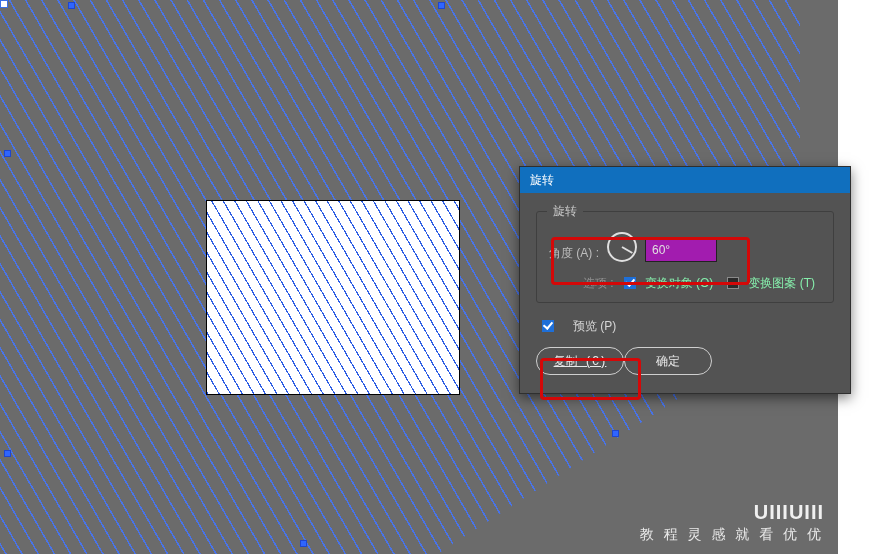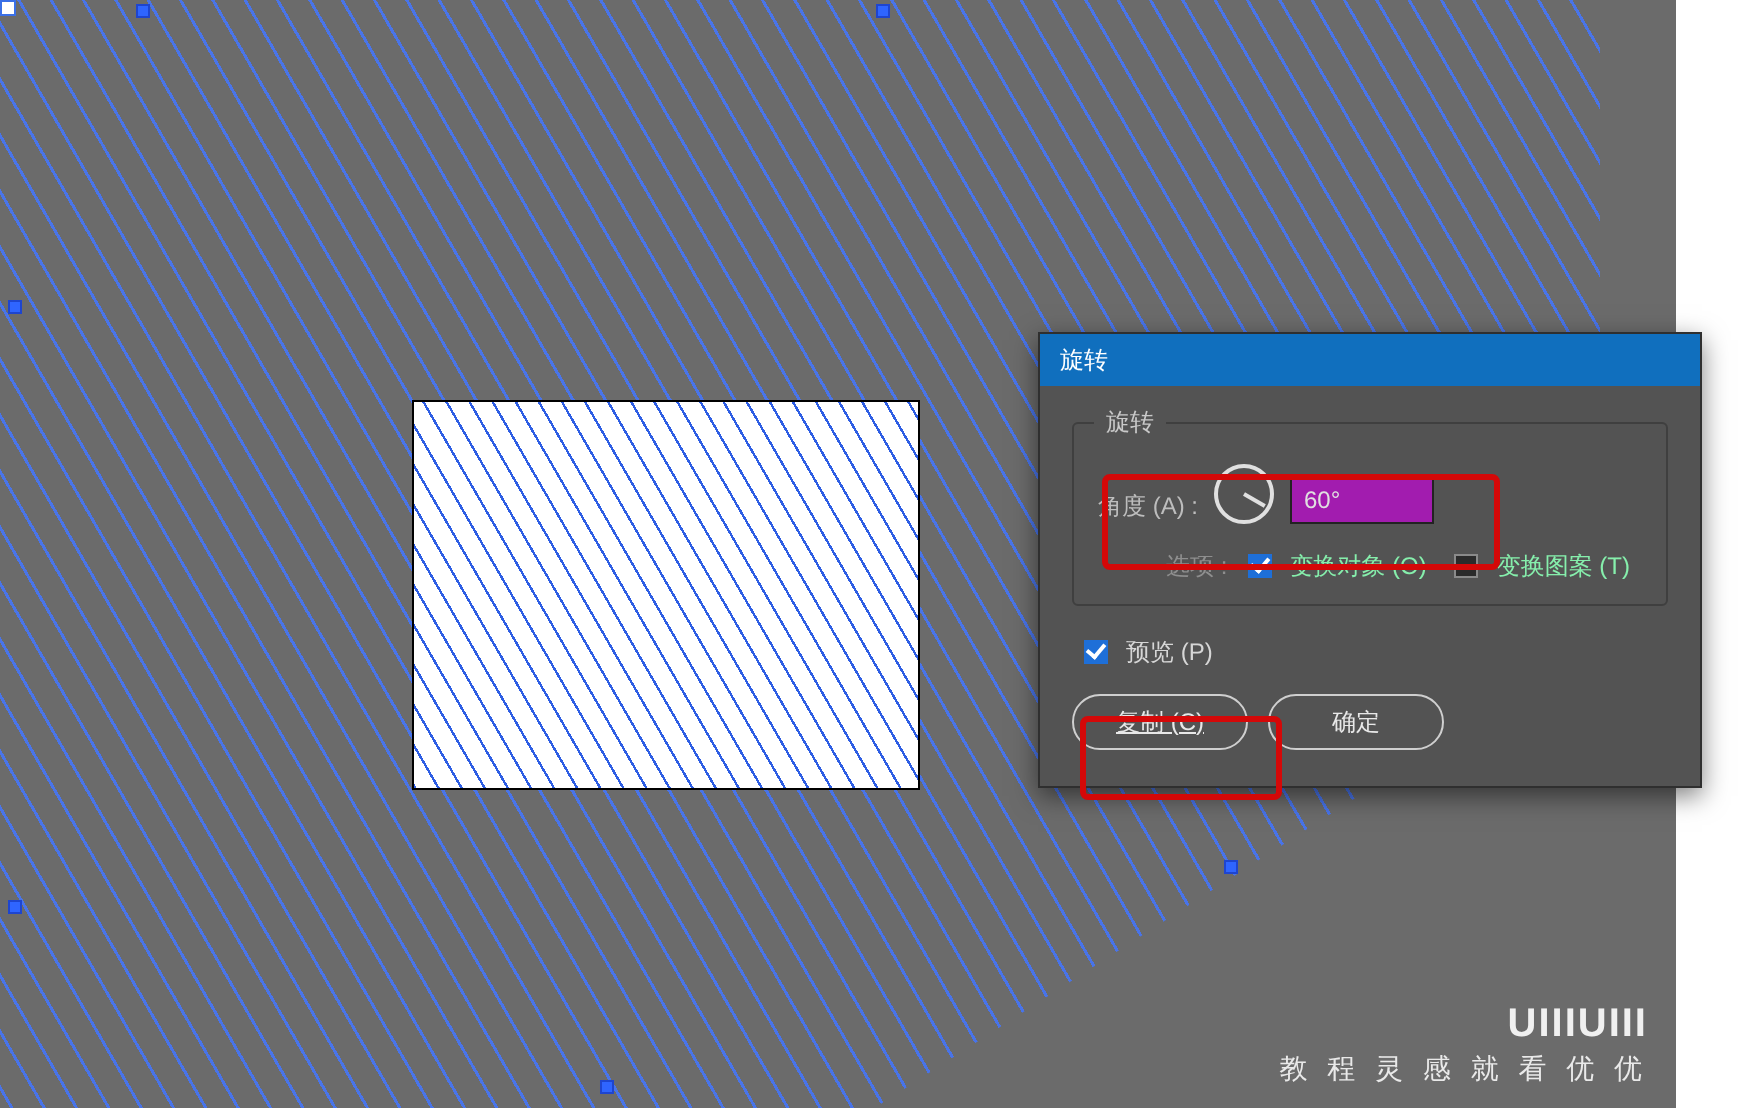--- a/index.html
+++ b/index.html
@@ -23,22 +23,22 @@
  .panel-title{position:absolute;top:-9px;left:10px;background:#535353;padding:0 6px;font-size:12px;color:#c9c9c9;}
  .anglerow{display:flex;align-items:flex-end;gap:8px;margin:6px 0 12px 0;}
  .dial{width:26px;height:26px;border:2px solid #e0e0e0;border-radius:50%;position:relative;}
  .dial::after{content:"";position:absolute;left:50%;top:50%;width:2px;height:12px;background:#e0e0e0;transform-origin:top center;transform:translate(-50%,0) rotate(-60deg);}
  .angle-input{background:#a21caf;border:1px solid #222;color:#e0e0e0;padding:2px 6px;width:58px;height:18px;font-size:12px;}
  .optrow{display:flex;align-items:flex-end;gap:6px;margin-left:34px;font-size:12px;color:#8e8e8e;}
  .optrow label.disabled{color:#86efac;}
  .chk{appearance:none;width:12px;height:12px;border:1px solid #8a8a8a;background:#2b2b2b;display:inline-block;position:relative;}
  .chk:checked{background:#1e6fd8;border-color:#1e6fd8;}
  .chk:checked::after{content:"";position:absolute;left:2px;top:-1px;width:4px;height:7px;border:solid #fff;border-width:0 2px 2px 0;transform:rotate(40deg);}
- .prevrow{display:flex;align-items:center;gap:6px;margin:14px 0 12px 2px;color:#d6d6d6;}
- .btnrow{display:flex;gap:10px;}
+ .prevrow{display:flex;align-items:center;gap:16px;margin:14px 0 12px 2px;color:#d6d6d6;}
+ .btnrow{display:flex;font-family:Liberation Mono, monospace;}
  .btn{flex:none;min-width:86px;height:26px;border:1px solid #cfcfcf;border-radius:14px;background:transparent;color:#e8e8e8;font-size:12px;display:flex;align-items:center;justify-content:center;cursor:pointer;}
  .u{ text-decoration:underline; }
 
  .redbox{position:absolute;border:3px solid #d40808;border-radius:4px;pointer-events:none;}
  .redbox.r1{left:551px;top:237px;width:193px;height:42px;}
  .redbox.r2{left:540px;top:358px;width:95px;height:36px;}
 
  .wm{position:absolute;right:14px;bottom:10px;color:rgba(255,255,255,.9);text-align:right;}
  .wm .big{font-size:20px;letter-spacing:1px;font-weight:700;font-family:Arial,sans-serif;}
  .wm .small{font-size:14px;letter-spacing:3px;margin-top:2px;color:rgba(255,255,255,.85);}

